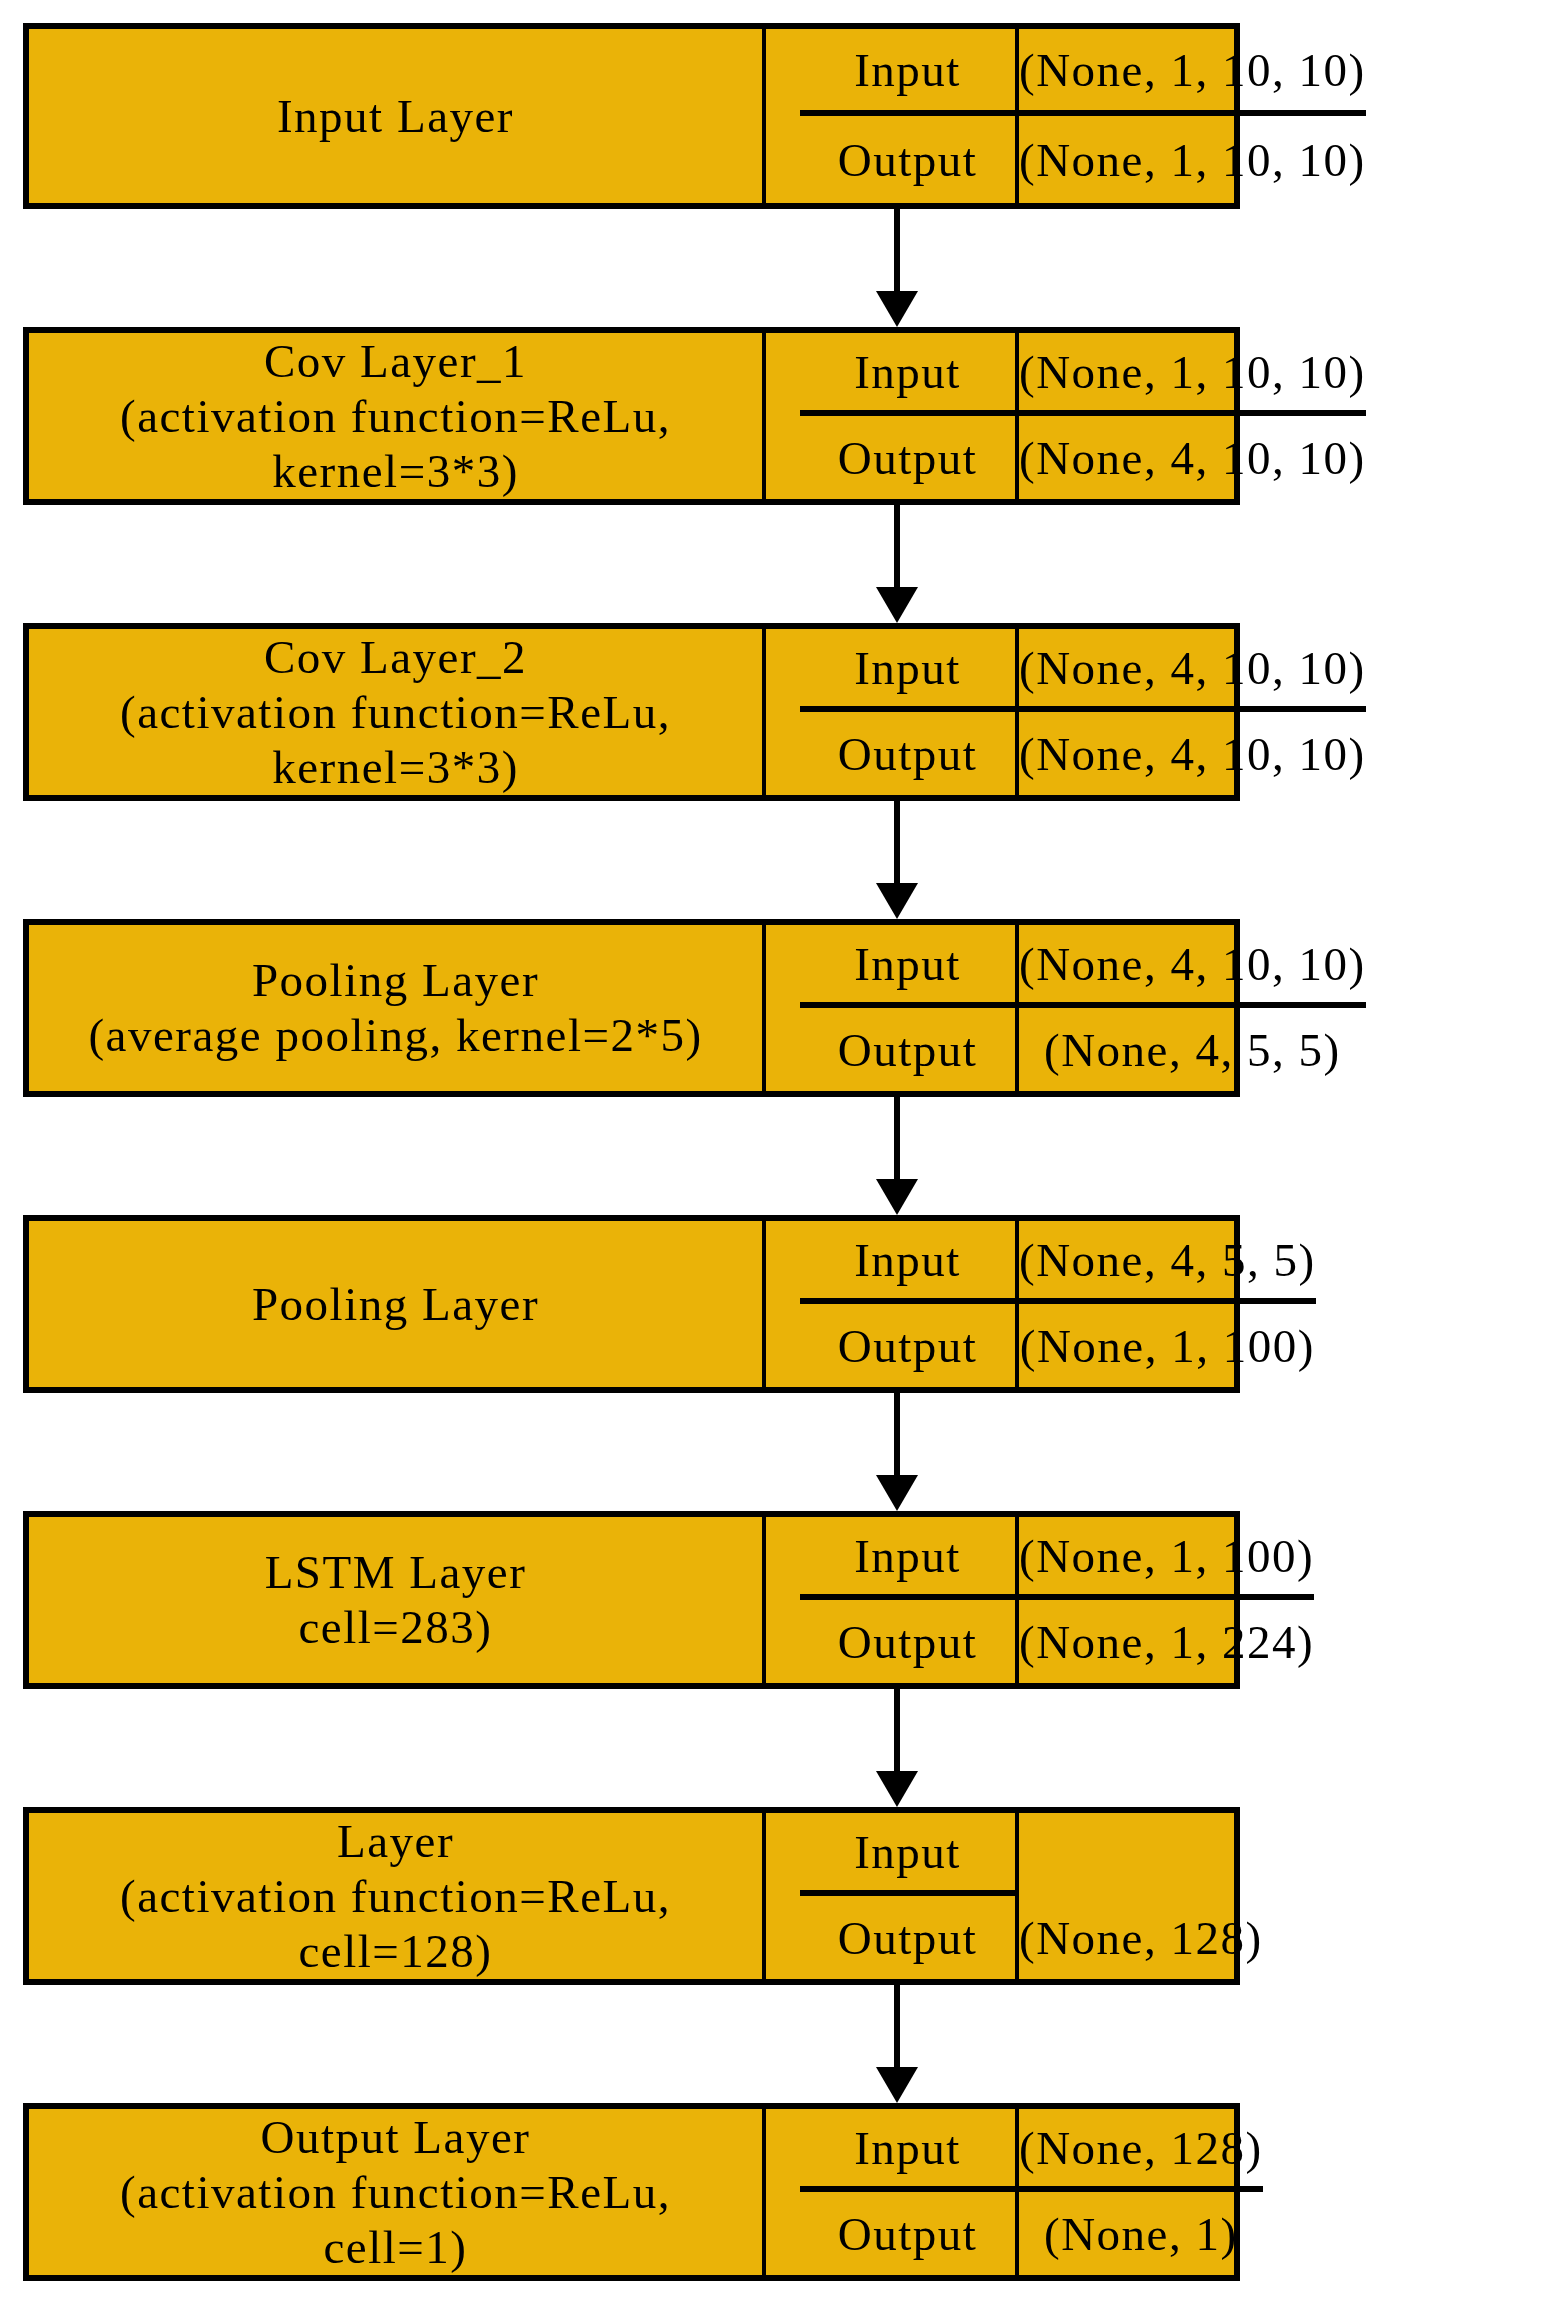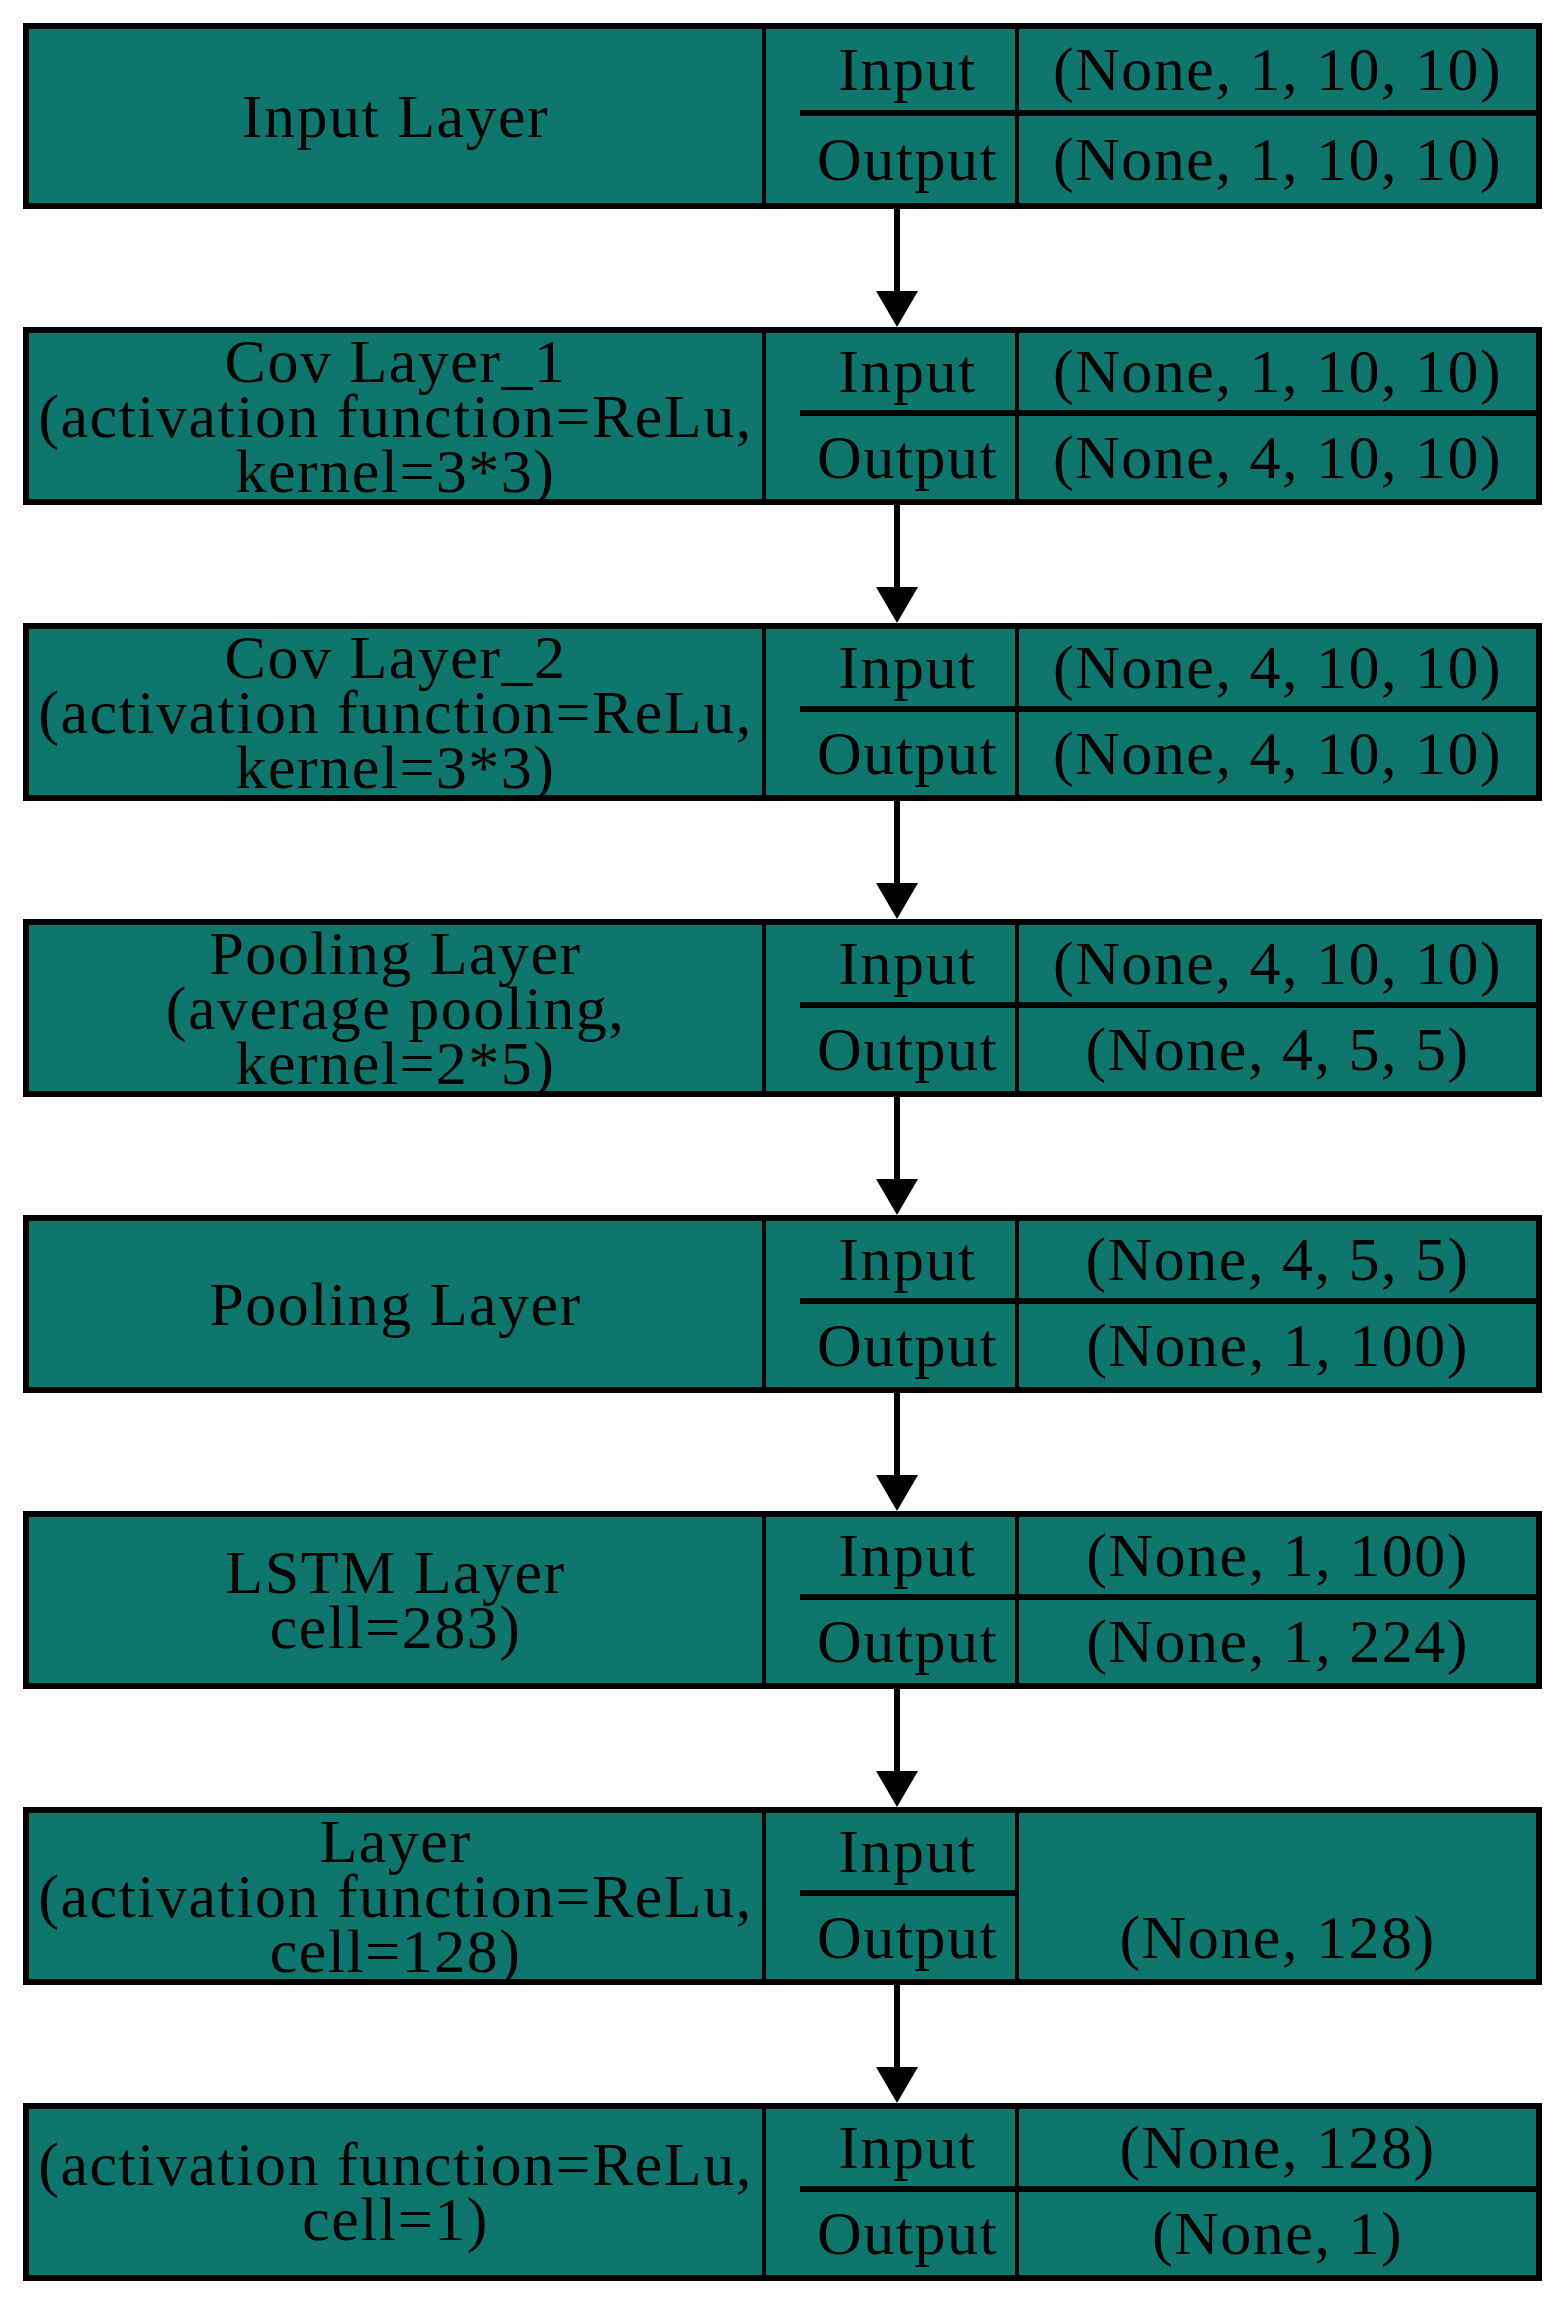--- a/index.html
+++ b/index.html
@@ -18,26 +18,26 @@
   .stack {
     position: absolute;
     left: 23px;
     top: 23px;
     width: 1519px;
   }
   .block {
     box-sizing: border-box;
     border: 6.8px solid #000000;
     height: 178px;
-    width: 1519px;
+    width: 1217px;
     display: grid;
     grid-template-columns: 737px 253px 1fr;
     grid-template-rows: 1fr 1fr;
-    background: #0f766e;
-    font-size: 62px;
+    background: #eab308;
+    font-size: 47px;
     letter-spacing: 1.5px;
   }
   .block.first { height: 186px; }
   .name-cell {
     grid-row: 1 / 3;
     grid-column: 1;
     border-right: 4.6px solid #000000;
     display: flex;
     flex-direction: column;
     justify-content: center;
@@ -221,20 +221,21 @@
 
     <div class="gap">
       <div class="arrow">
         <div class="arrow-stem"></div>
         <div class="arrow-head"></div>
       </div>
     </div>
 
     <div class="block">
       <div class="name-cell">
+        <div class="line">Output Layer</div>
         <div class="line">(activation function=ReLu,</div>
         <div class="line">cell=1)</div>
       </div>
       <div class="io-label row-top">Input</div>
       <div class="io-shape row-top">(None, 128)</div>
       <div class="io-label">Output</div>
       <div class="io-shape">(None, 1)</div>
     </div>
 
   </div>

